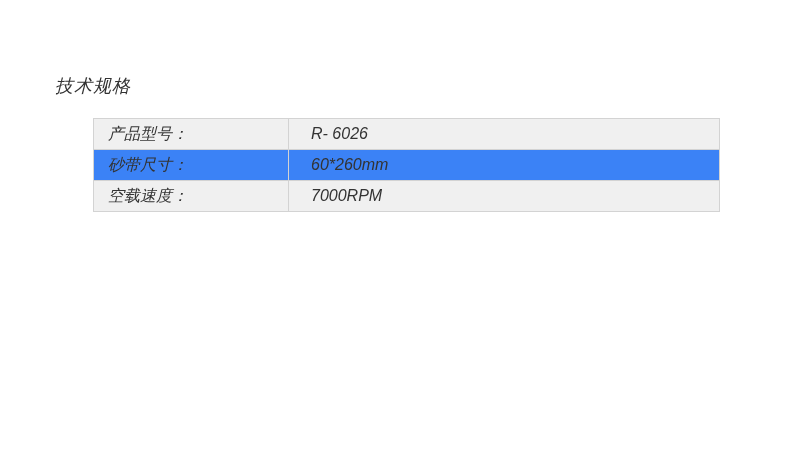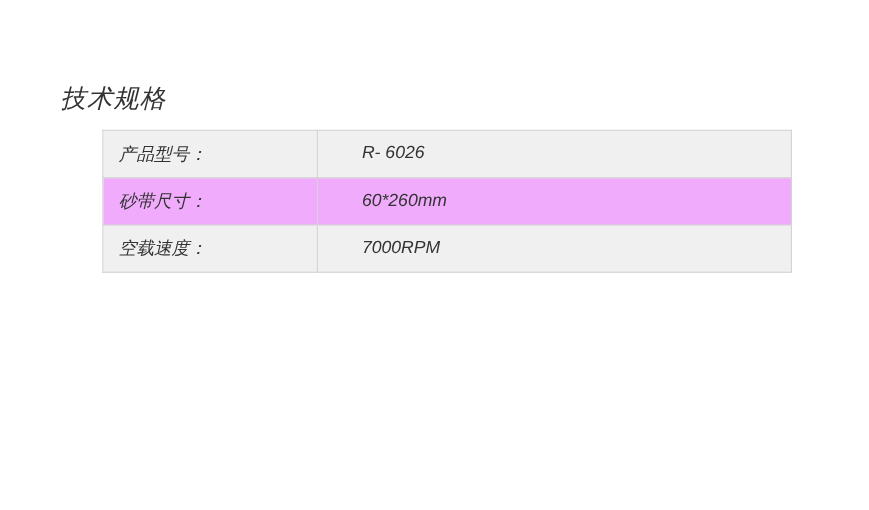--- a/index.html
+++ b/index.html
@@ -15,62 +15,62 @@
     overflow: hidden;
   }
   .page {
     position: relative;
     width: 790px;
     height: 464px;
   }
   .section-title {
     position: absolute;
     left: 55px;
-    font-size: 23px;
+    font-size: 18px;
     font-style: italic;
     font-weight: 400;
     color: #333333;
     letter-spacing: 1px;
     white-space: nowrap;
   }
   #spec-title { top: 74px; }
   #dimension-title { top: 400px; }
 
   .spec-table {
     position: absolute;
     left: 93px;
     top: 118px;
     width: 627px;
     border-collapse: collapse;
     table-layout: fixed;
   }
   .spec-table tr {
-    height: 43px;
+    height: 31px;
     border-radius: 16px;
   }
   .spec-table td {
     border: 1px solid #d3d3d3;
     padding: 0 0 0 14px;
     font-size: 16px;
     font-style: italic;
     color: #333333;
     vertical-align: middle;
     white-space: nowrap;
   }
   .spec-table td.label {
     width: 180px;
   }
   .spec-table td.value {
-    padding-left: 40px;
+    padding-left: 22px;
   }
   .spec-table tr.shade td {
     background: #f0f0f0;
   }
   .spec-table tr.plain td {
-    background: #f0abfc;
+    background: #3b82f6;
   }
 </style>
 </head>
 <body>
 
 <div class="page">
 
   <div class="section-title" id="spec-title">技术规格</div>
 
   <table class="spec-table">

